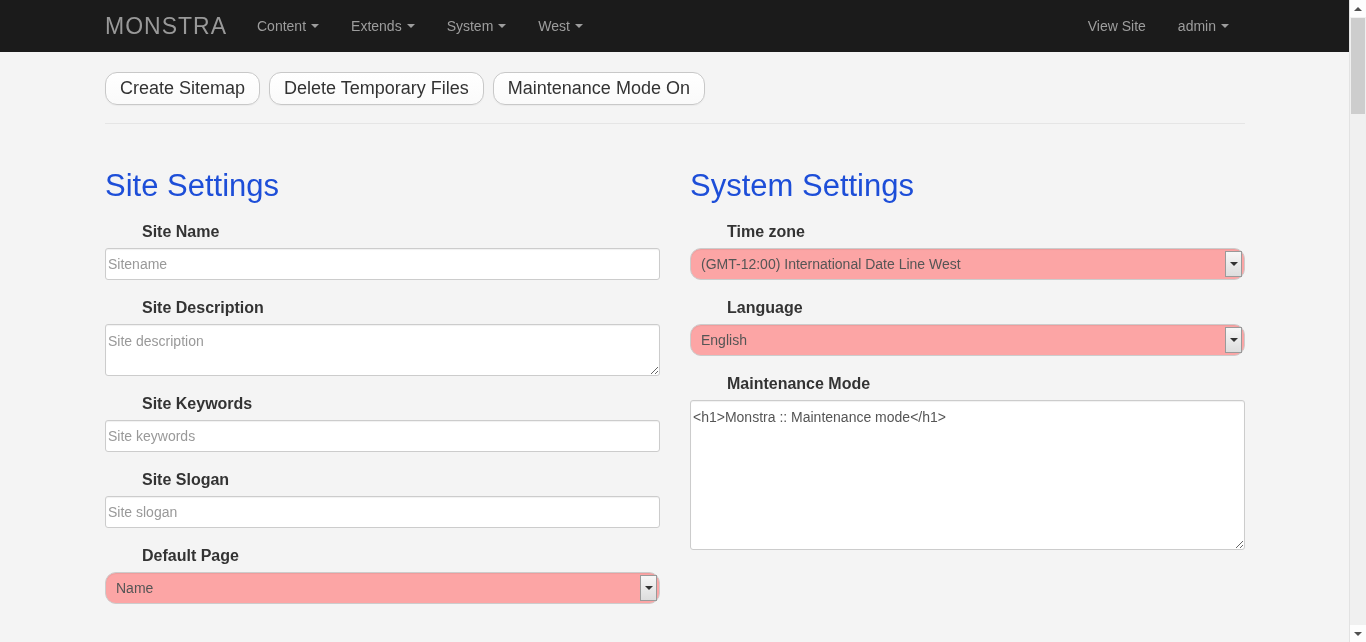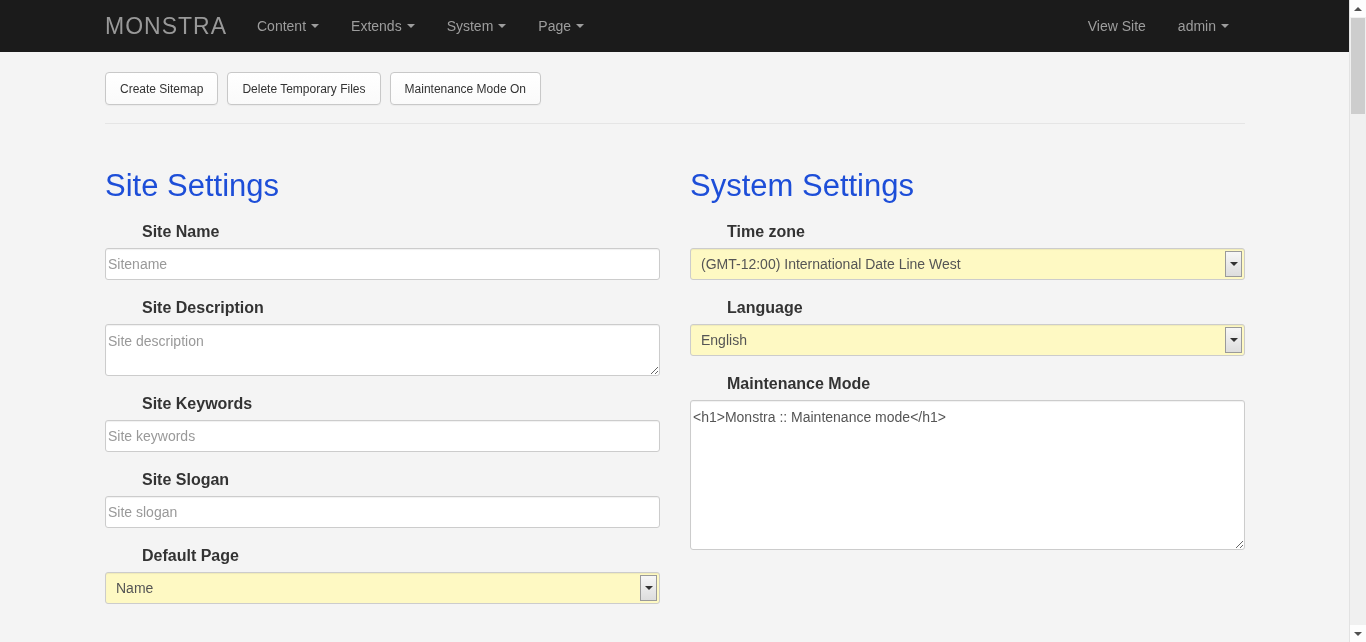--- a/index.html
+++ b/index.html
@@ -31,23 +31,23 @@
     display: inline-block; width: 0; height: 0; margin-left: 5px;
     border-top: 4px solid; border-left: 4px solid transparent; border-right: 4px solid transparent;
     vertical-align: middle;
   }
 
   
   .container { width: 1140px; margin-left: 105px; }
 
   .toolbar { margin-top: 20px; display: flex; gap: 9px; }
   .btn {
-    height: 33px; padding: 0 14px; font-size: 12px; color: #333;
+    height: 33px; padding: 0 14px; font-size: 18px; color: #333;
     background: linear-gradient(to bottom, #ffffff, #fafafa);
-    border: 1px solid #c8c8c8; border-radius: 4px; cursor: pointer;
+    border: 1px solid #c8c8c8; border-radius: 12px; cursor: pointer;
     font-family: "Liberation Sans", sans-serif;
     box-shadow: 0 1px 1px rgba(0,0,0,0.04);
   }
 
   .divider { margin-top: 18px; border: none; border-top: 1px solid #e5e5e5; }
 
   .columns { display: flex; gap: 30px; }
   .col { flex: 0 0 555px; width: 555px; }
 
   .section-title {
@@ -69,21 +69,21 @@
     outline: none;
   }
   .text-input { height: 32px; }
   .textarea { display: block; height: 52px; resize: both; line-height: 20px; }
   .textarea.maintenance { height: 150px; }
   ::placeholder { color: #999; opacity: 1; }
 
   
   .select {
     position: relative; height: 32px; width: 100%;
-    border: 1px solid #cccccc; border-radius: 3px; background: #fef9c3;
+    border: 1px solid #cccccc; border-radius: 11px; background: #fca5a5;
     box-shadow: inset 0 1px 1px rgba(0,0,0,0.06);
     cursor: pointer;
   }
   .select-value {
     display: block; line-height: 30px; padding: 0 28px 0 10px;
     font-size: 14px; color: #555;
     white-space: nowrap; overflow: hidden;
   }
   .select-arrow {
     position: absolute; right: 2px; top: 2px; bottom: 2px; width: 17px;
@@ -134,21 +134,21 @@
         </a>
       <a class="nav-link">
           <span>Extends</span>
           <span class="caret"></span>
         </a>
       <a class="nav-link">
           <span>System</span>
           <span class="caret"></span>
         </a>
       <a class="nav-link">
-          <span>Page</span>
+          <span>West</span>
           <span class="caret"></span>
         </a>
     </nav>
     <nav class="nav-right">
       <a class="nav-link">
           <span>View Site</span>
         </a>
       <a class="nav-link">
           <span>admin</span>
           <span class="caret"></span>

